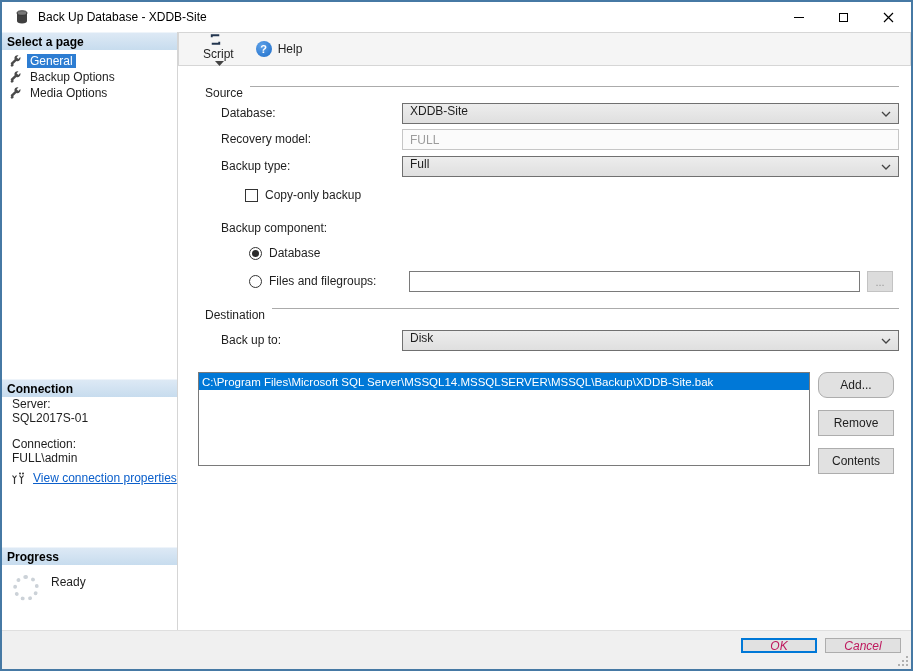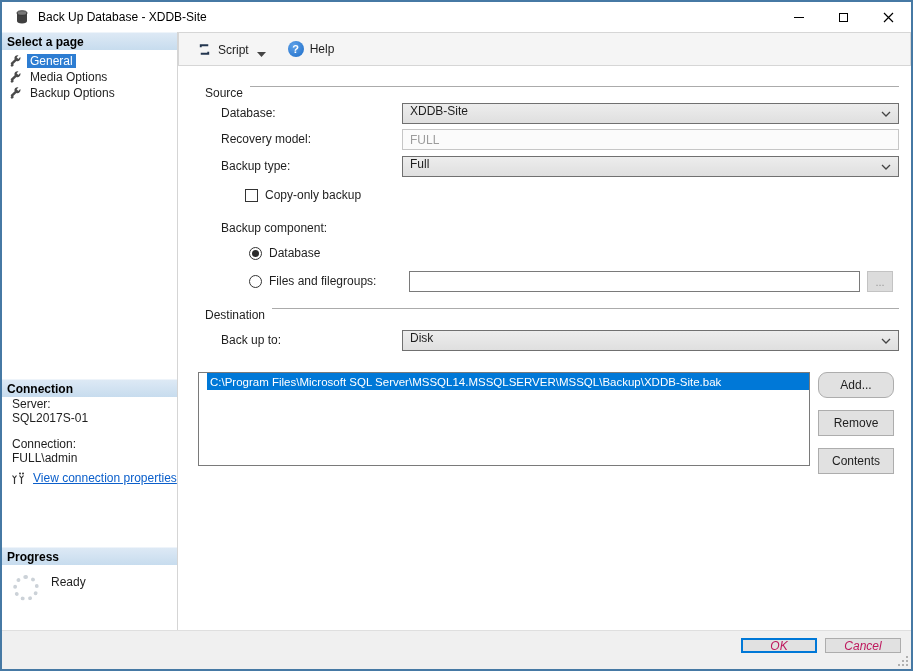--- a/index.html
+++ b/index.html
@@ -43,21 +43,21 @@
   .conn-link-row { display:flex; align-items:center; margin-top:6px; padding-left:9px; }
   .conn-link { font-size:12px; color:#0b5fcb; text-decoration:underline; margin-left:6px; }
   .progress-block { position:absolute; left:0; right:0; top:540px; display:flex; align-items:flex-start; }
   .spinner { width:26px; height:26px; border-radius:50%; border:4px dotted #ccd2d8; margin-left:11px; margin-top:3px; }
   .progress-status { font-size:12px; color:#1e1e1e; margin-left:12px; margin-top:3px; }
   
   .toolbar {
     position:absolute; left:176px; top:30px; right:0; height:34px;
     background:#f5f5f5; border:1px solid #d6d6d6; display:flex; align-items:center;
   }
-  .tool-script { display:flex; align-items:flex-end; margin-left:14px; padding:3px 4px; }
+  .tool-script { display:flex; align-items:center; margin-left:14px; padding:3px 4px;flex-direction:column; }
   .tool-script-label { font-size:12px; color:#1e1e1e; margin-left:6px; }
   .tool-dd-arrow { margin-left:8px; }
   .tool-help { display:flex; align-items:center; margin-left:14px; padding:3px 4px; }
   .help-circle {
     width:16px; height:16px; border-radius:50%;
     background:radial-gradient(circle at 35% 30%, #5ea1e8, #1d6dc9);
     color:#fff; font-size:11px; font-weight:bold;
     display:flex; align-items:center; justify-content:center;
   }
   .tool-help-label { font-size:12px; color:#1e1e1e; margin-left:6px; }
@@ -87,21 +87,21 @@
   .radio .dot { width:7px; height:7px; border-radius:50%; background:#2b2b2b; display:none; }
   .radio.on .dot { display:block; }
   .files-tbox { position:absolute; left:230px; top:205px; width:451px; height:21px;
     background:#fff; border:1px solid #7a7a7a; }
   .browse-btn { position:absolute; left:688px; top:205px; width:26px; height:21px;
     background:#dcdcdc; border:1px solid #c3c3c3; color:#9a9a9a; font-size:11px;
     display:flex; align-items:center; justify-content:center; }
   .listbox { position:absolute; left:19px; top:306px; width:612px; height:94px;
     background:#fff; border:1px solid #7a7a7a; overflow:hidden; }
   .list-row { height:17px; background:#0078d7; color:#fff; font-size:11.5px;
-    display:flex; align-items:center; padding-left:3px; white-space:nowrap;margin-left:8px; }
+    display:flex; align-items:center; padding-left:3px; white-space:nowrap; }
   .side-btn { position:absolute; left:639px; width:76px; height:26px;
     background:#e1e1e1; border:1px solid #adadad; font-size:12px; color:#1e1e1e;
     display:flex; align-items:center; justify-content:center; }
   .btn-add { top:306px;border-radius:9px; } .btn-remove { top:344px; } .btn-contents { top:382px; }
   
   .footer { position:absolute; left:0; right:0; bottom:0; height:39px;
     background:#f0f0f0; border-top:1px solid #dfdfdf; }
   .footer-btn { position:absolute; top:7px; width:76px; height:15px;
     background:#e1e1e1; border:1px solid #adadad; font-size:12px; color:#be185d;
     display:flex; align-items:center; justify-content:center;font-style:italic; }
@@ -143,28 +143,28 @@
             <path d="M13.8 2.6a3.6 3.6 0 0 1-4.7 4.7L4 12.4 1.9 10.3 7 5.2a3.6 3.6 0 0 1 4.7-4.7L9.4 2.8l2.1 2.1 2.3-2.3z" fill="#4a4a4a"></path>
             <path d="M3.9 10.2 l2.2 2.2 -1.4 1.4 a1.5 1.5 0 1 1-2.2-2.2 z" fill="#4a4a4a"></path>
           </svg>
         <span class="lbl">General</span>
       </div>
       <div class="page-item">
         <svg class="wrench" viewBox="0 0 16 16">
             <path d="M13.8 2.6a3.6 3.6 0 0 1-4.7 4.7L4 12.4 1.9 10.3 7 5.2a3.6 3.6 0 0 1 4.7-4.7L9.4 2.8l2.1 2.1 2.3-2.3z" fill="#4a4a4a"></path>
             <path d="M3.9 10.2 l2.2 2.2 -1.4 1.4 a1.5 1.5 0 1 1-2.2-2.2 z" fill="#4a4a4a"></path>
           </svg>
-        <span class="lbl">Media Options</span>
+        <span class="lbl">Backup Options</span>
       </div>
       <div class="page-item">
         <svg class="wrench" viewBox="0 0 16 16">
             <path d="M13.8 2.6a3.6 3.6 0 0 1-4.7 4.7L4 12.4 1.9 10.3 7 5.2a3.6 3.6 0 0 1 4.7-4.7L9.4 2.8l2.1 2.1 2.3-2.3z" fill="#4a4a4a"></path>
             <path d="M3.9 10.2 l2.2 2.2 -1.4 1.4 a1.5 1.5 0 1 1-2.2-2.2 z" fill="#4a4a4a"></path>
           </svg>
-        <span class="lbl">Backup Options</span>
+        <span class="lbl">Media Options</span>
       </div>
     </div>
 
     <div class="side-header hdr-connection">Connection</div>
     <div class="conn-block">
       <div class="row">Server:</div>
       <div class="row">SQL2017S-01</div>
       <div class="gap"></div>
       <div class="row">Connection:</div>
       <div class="row">FULL\admin</div>

